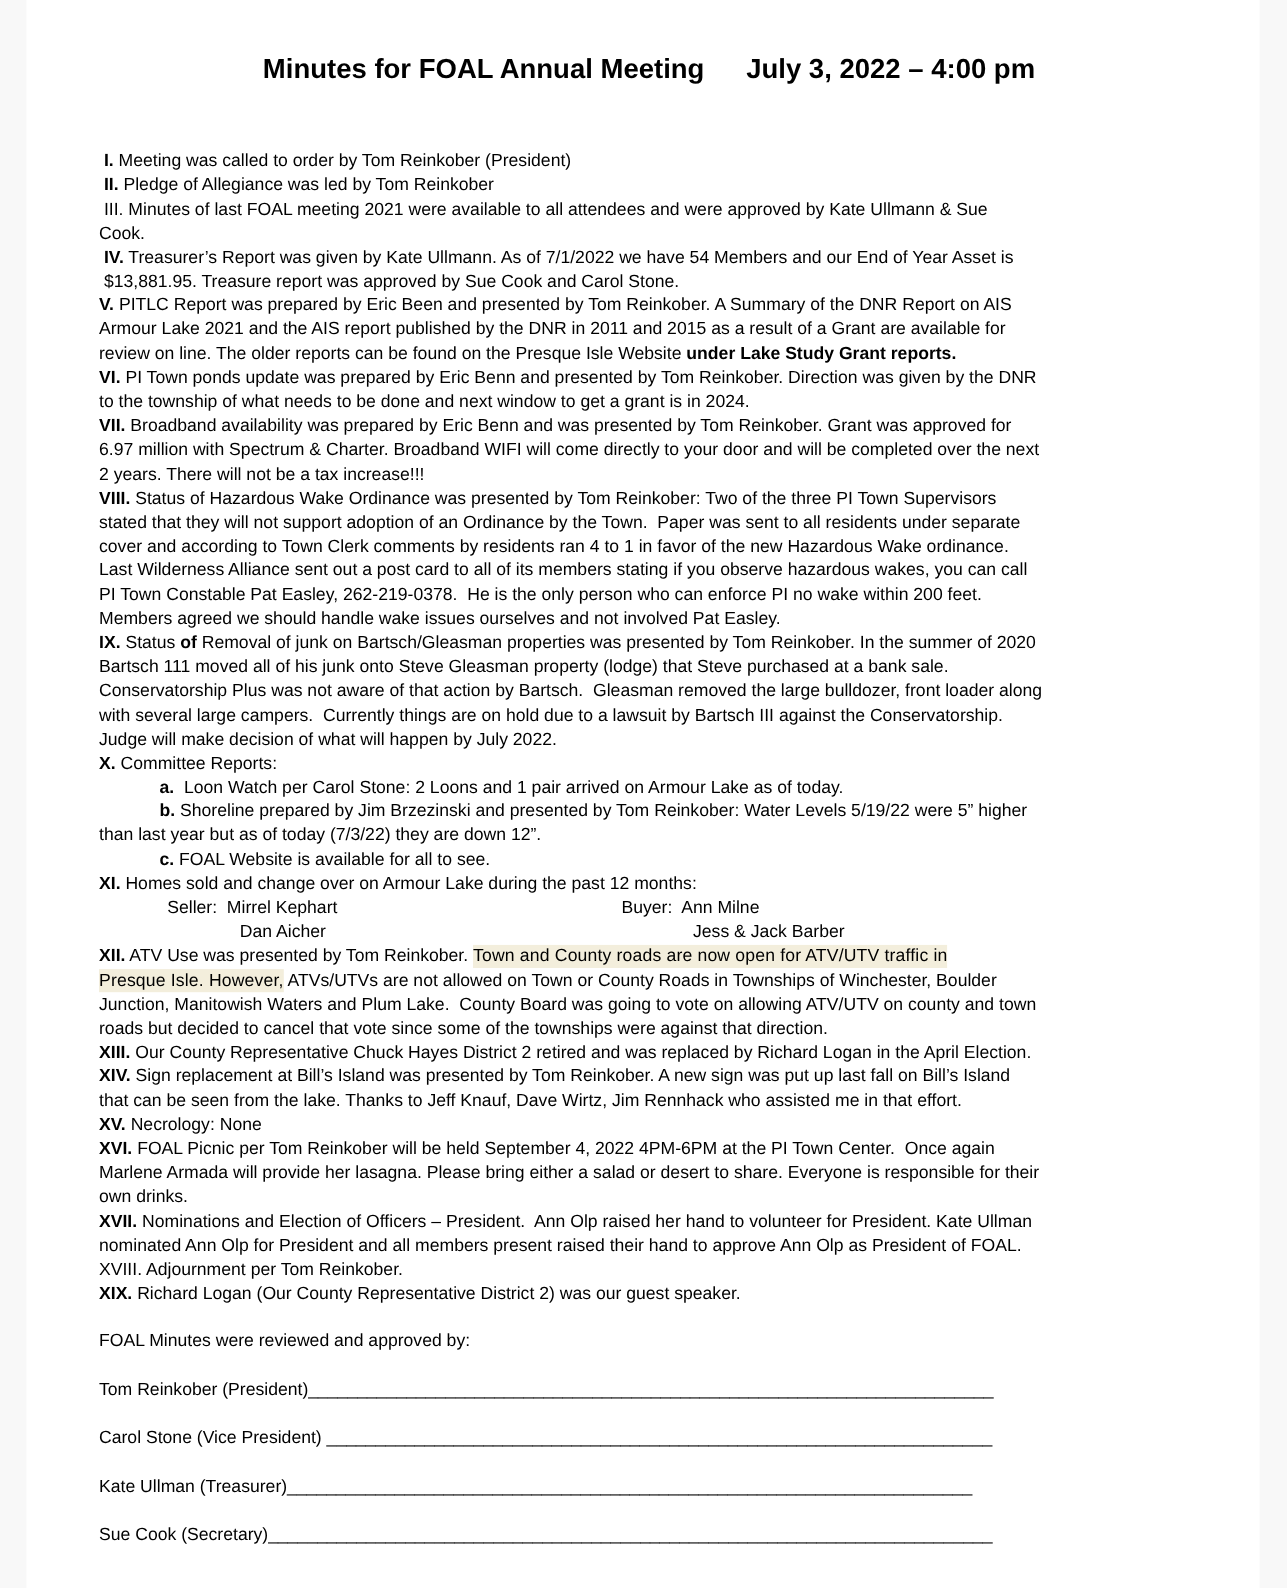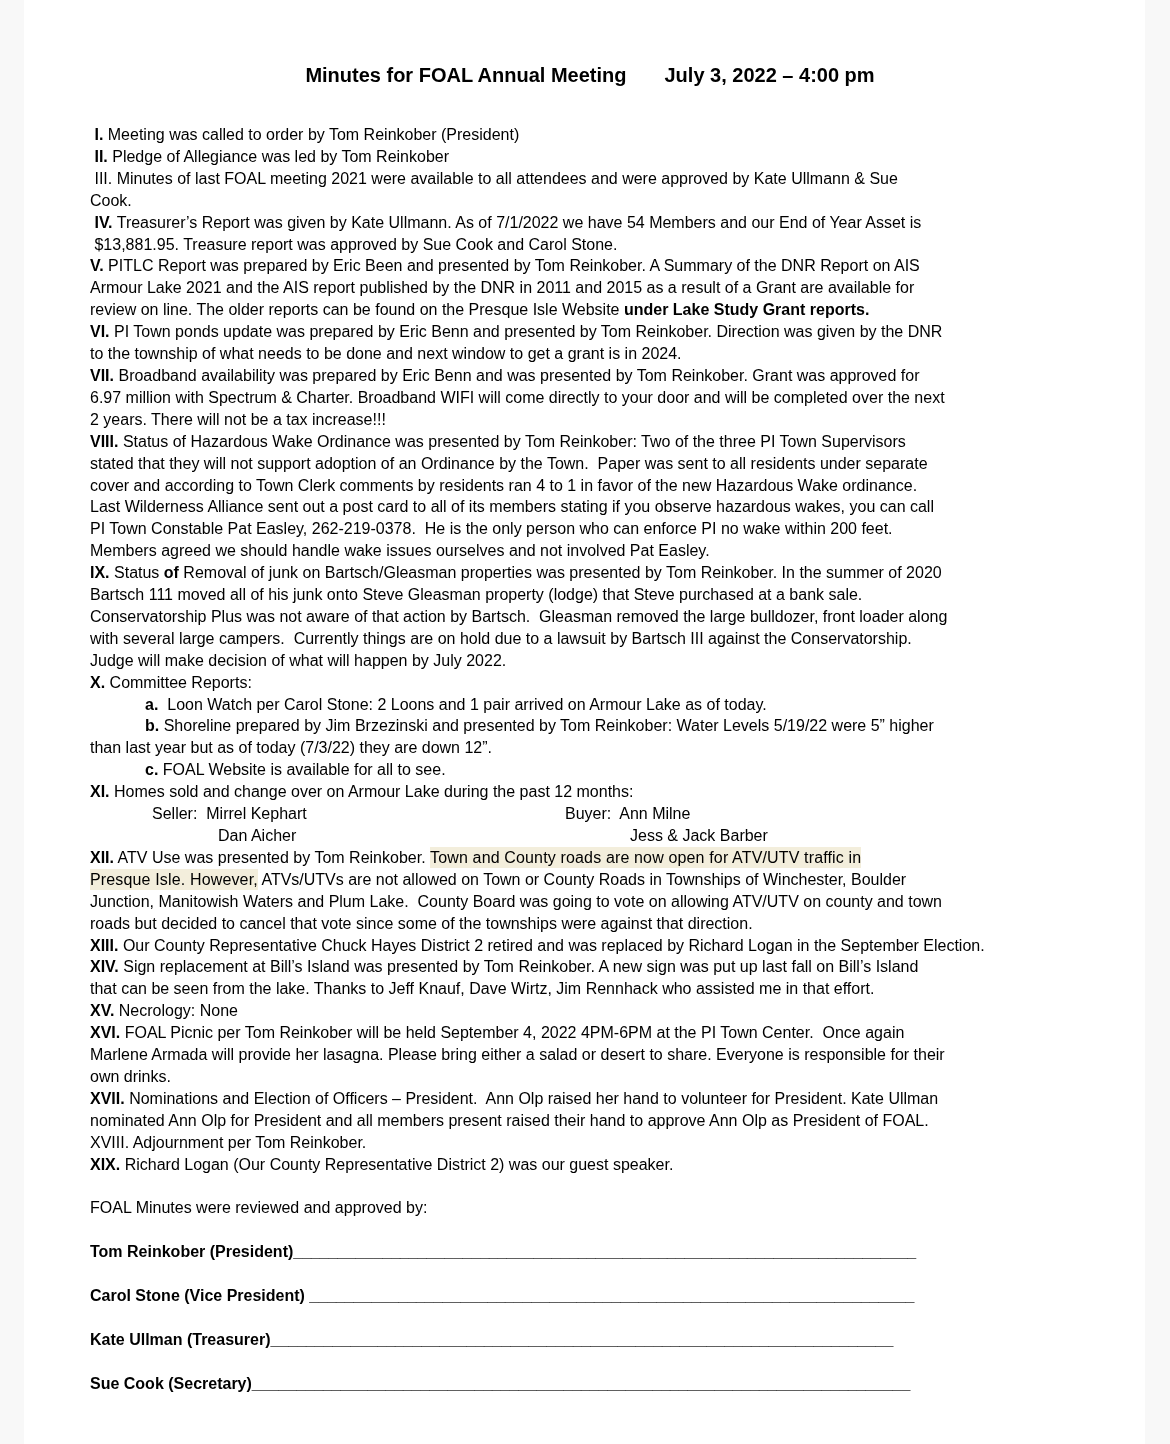--- a/index.html
+++ b/index.html
@@ -25,29 +25,29 @@
     height: 1444px;
     background: var(--page-bg);
   }
   .content {
     padding: 50px 55px 0 66px;
     color: var(--text-color);
     font-size: 16px;
     line-height: 21.9px;
   }
   h1.title {
-    margin: 12px;
+    margin: 0;
     text-align: center;
-    font-size: 20px;
+    font-size: 25px;
     font-weight: bold;
     line-height: 26px;
     white-space: pre;
   }
   .title-gap { display: inline-block; width: 38px; }
-  .body-block { margin-top: 36px; width: 1000px; }
+  .body-block { margin-top: 60px; width: 1000px; }
   p.para {
     margin: 0;
     white-space: pre-wrap;
   }
   p.para.sub { text-indent: 55px; }
   .hl {
     background: var(--hl-color);
     padding: 2px 0;
     letter-spacing: 0.15px;
   }
@@ -59,21 +59,20 @@
   .cols-row.r1 .cell-l { padding-left: 62px; }
   .cols-row.r2 .cell-l { padding-left: 128px; }
   .cols-row.r2 .cell-r { padding-left: 65px; }
   p.approval-intro {
     margin: 21.9px 0 0 0;
     white-space: pre;
   }
   p.sig-row {
     margin: 21.9px 0 0 0;
     white-space: pre;
-    font-weight: bold;
   }
 </style>
 </head>
 <body>
 
 <div class="page">
   <div class="content">
 
     <h1 class="title"><span>Minutes for FOAL Annual Meeting</span><span class="title-gap"></span><span>July 3, 2022 – 4:00 pm</span></h1>
 
@@ -120,21 +119,21 @@
       <div class="cols-row r2">
         <span class="cell-l">Dan Aicher</span>
         <span class="cell-r">Jess &amp; Jack Barber</span>
       </div>
 
       <div>
           <p class="para"><span style="font-weight: bold;">XII.</span><span> ATV Use was presented by Tom Reinkober. </span><span class="hl">Town and County roads are now open for ATV/UTV traffic in
 Presque Isle. However,</span><span> ATVs/UTVs are not allowed on Town or County Roads in Townships of Winchester, Boulder
 Junction, Manitowish Waters and Plum Lake.  County Board was going to vote on allowing ATV/UTV on county and town
 roads but decided to cancel that vote since some of the townships were against that direction.</span></p>
-          <p class="para"><span style="font-weight: bold;">XIII.</span><span> Our County Representative Chuck Hayes District 2 retired and was replaced by Richard Logan in the September Election.</span></p>
+          <p class="para"><span style="font-weight: bold;">XIII.</span><span> Our County Representative Chuck Hayes District 2 retired and was replaced by Richard Logan in the April Election.</span></p>
           <p class="para"><span style="font-weight: bold;">XIV.</span><span> Sign replacement at Bill’s Island was presented by Tom Reinkober. A new sign was put up last fall on Bill’s Island
 that can be seen from the lake. Thanks to Jeff Knauf, Dave Wirtz, Jim Rennhack who assisted me in that effort.</span></p>
           <p class="para"><span style="font-weight: bold;">XV.</span><span> Necrology: None</span></p>
           <p class="para"><span style="font-weight: bold; text-align: center;">XVI.</span><span> FOAL Picnic per Tom Reinkober will be held September 4, 2022 4PM-6PM at the PI Town Center.  Once again
 Marlene Armada will provide her lasagna. Please bring either a salad or desert to share. Everyone is responsible for their
 own drinks.</span></p>
           <p class="para"><span style="font-weight: bold;">XVII.</span><span> Nominations and Election of Officers – President.  Ann Olp raised her hand to volunteer for President. Kate Ullman
 nominated Ann Olp for President and all members present raised their hand to approve Ann Olp as President of FOAL.</span></p>
           <p class="para"><span style="font-weight: normal;">XVIII.</span><span> Adjournment per Tom Reinkober.</span></p>
           <p class="para"><span style="font-weight: bold; text-align: right;">XIX.</span><span> Richard Logan (Our County Representative District 2) was our guest speaker.</span></p>

